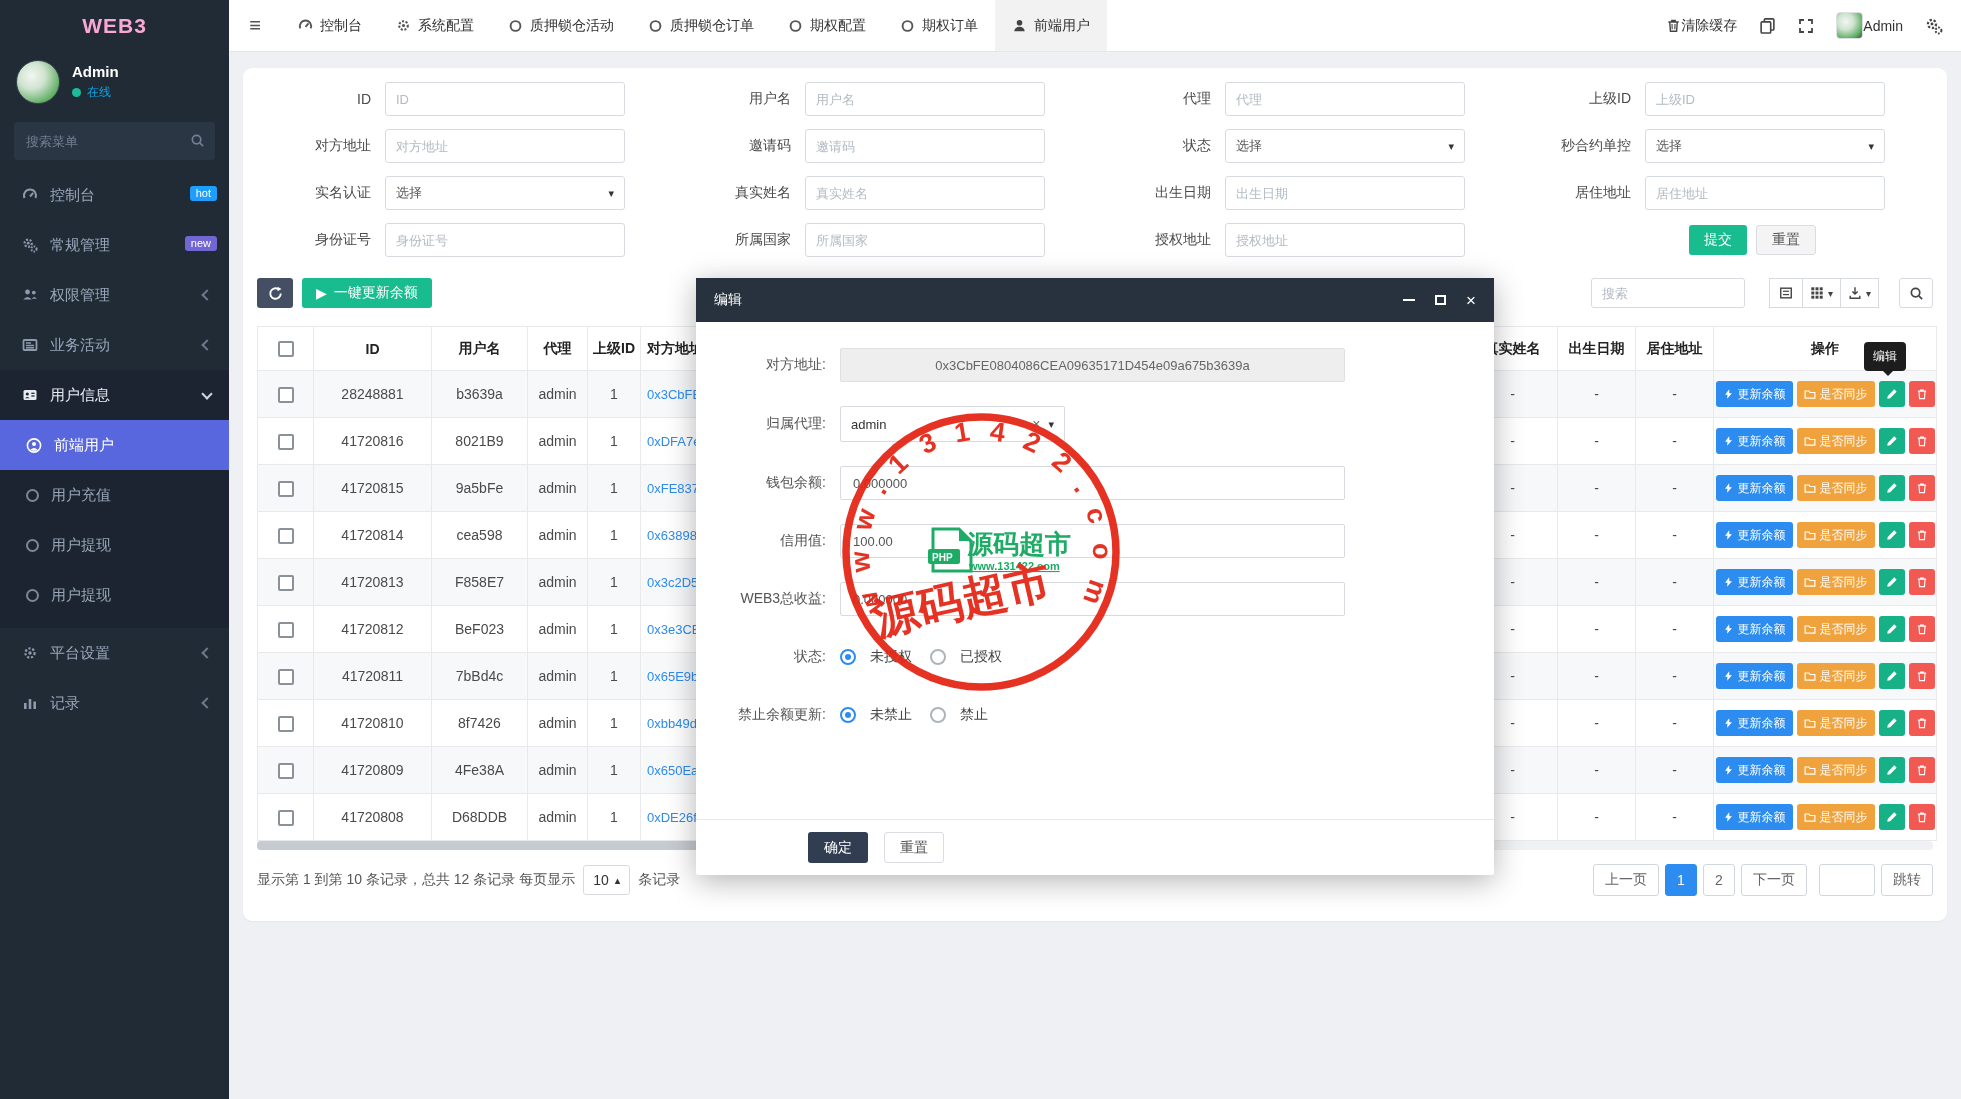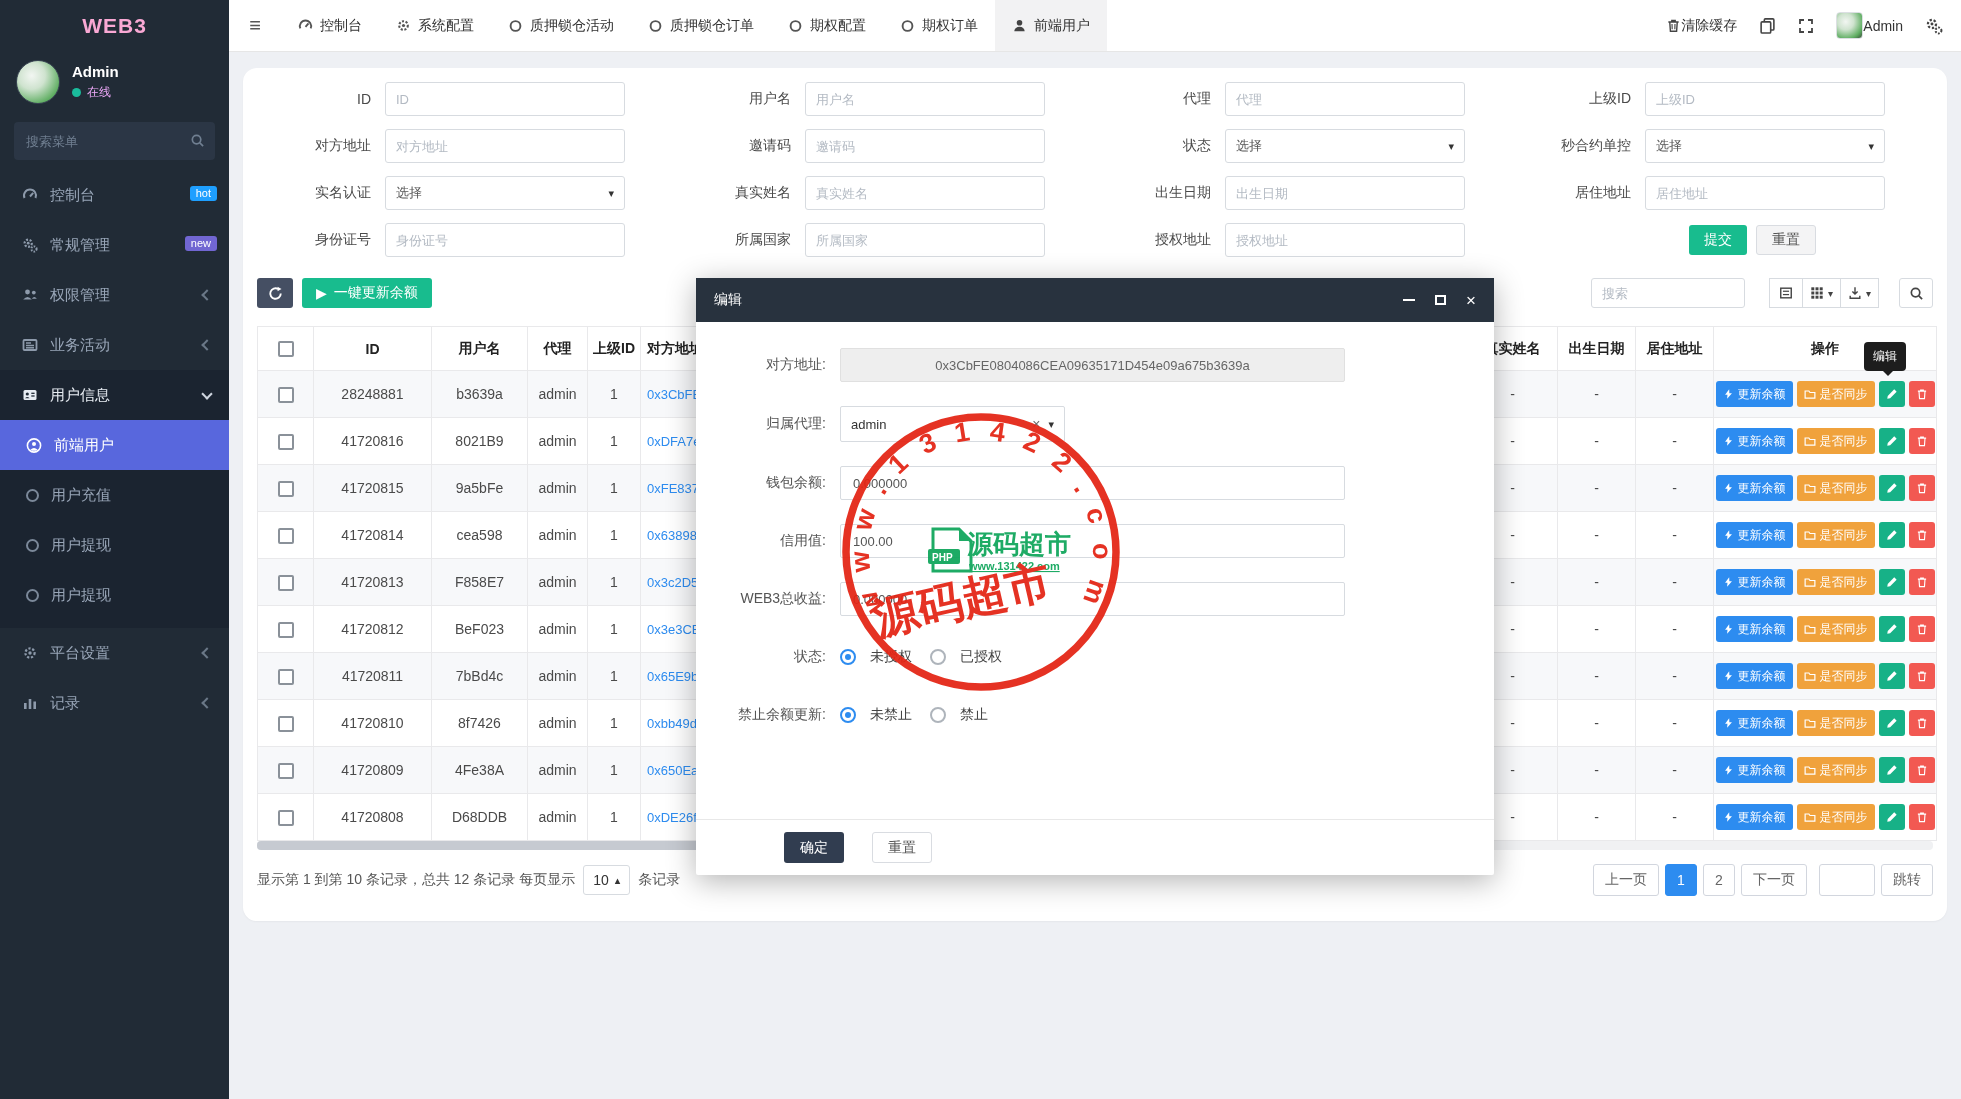--- a/index.html
+++ b/index.html
@@ -7,21 +7,21 @@
 body { font-family:"Liberation Sans","DejaVu Sans",sans-serif; font-size:14px; color:#333; background:#eef0f4; }
 .app { position:relative; width:1961px; height:1099px; display:flex; }
 
 
 .sidebar { width:229px; flex:0 0 229px; background:#212b36; color:#99a6b8; display:flex; flex-direction:column; z-index:5; }
 .logo { height:52px; line-height:52px; text-align:center; color:#f9a8d4; font-size:21px; font-weight:bold; letter-spacing:1px; }
 .profile { display:flex; align-items:center; padding:8px 16px 10px; }
 .avatar-lg { width:44px; height:44px; border-radius:50%; background:radial-gradient(circle at 35% 35%, #f2f6f2 0%, #cfe3cf 35%, #5fae62 75%, #39503a 100%); border:1px solid #3a4654; flex:0 0 44px; }
 .pinfo { margin-left:12px; }
 .pname { color:#fff; font-weight:bold; font-size:15px; }
-.pstatus { display:flex; align-items:center; margin-top:4px; font-size:12px; color:#f0abfc;text-align:right; }
+.pstatus { display:flex; align-items:center; margin-top:4px; font-size:12px; color:#0ea5e9;text-align:right; }
 .dot { width:9px; height:9px; border-radius:50%; background:#1abc9c; margin-right:6px; }
 .msearch { margin:8px 14px 10px; position:relative; }
 .msearch input { width:100%; height:38px; background:#2b3645; border:none; border-radius:4px; color:#aeb9c8; padding:0 34px 0 12px; font-size:13px; outline:none; }
 .msearch input::placeholder { color:#707f91; }
 .msearch .sicon { position:absolute; right:10px; top:11px; }
 .menu { flex:1; }
 .mitem { height:50px; display:flex; align-items:center; padding:0 16px 0 22px; cursor:pointer; position:relative; font-size:15px; }
 .mitem .mlabel { margin-left:12px; }
 .mitem svg, .submenu-item svg { flex:0 0 16px; }
 .badge { position:absolute; right:12px; top:16px; font-size:11px; color:#fff; border-radius:3px; padding:2px 6px; line-height:1; }
@@ -43,21 +43,21 @@
 .burger { width:52px; display:flex; align-items:center; justify-content:center; font-size:20px; color:#555; cursor:pointer; }
 .tnav-item { display:flex; align-items:center; padding:0 17px; color:#333; font-size:14px; cursor:pointer; gap:7px; }
 .tnav-item svg { flex:0 0 15px; }
 .tnav-item.active { background:#f2f2f3; }
 .tnav-right { margin-left:auto; display:flex; align-items:center; padding-right:18px; gap:22px; }
 .tr-item { display:flex; align-items:center; color:#333; cursor:pointer; font-size:14px; }
 .avatar-sm { width:27px; height:27px; border-radius:4px; background:radial-gradient(circle at 35% 35%, #f2f6f2 0%, #cfe3cf 35%, #5fae62 75%, #39503a 100%); border:1px solid #dcdfe3; }
 
 
 .content { flex:1; background:#eef0f4; padding:16px 14px; position:relative; }
-.card { background:#fff; border-radius:14px; min-height:853px; padding:14px 12px 18px; box-shadow:0 1px 2px rgba(0,0,0,.04); }
+.card { background:#fff; border-radius:9px; min-height:853px; padding:14px 12px 18px; box-shadow:0 1px 2px rgba(0,0,0,.04); }
 
 
 .fgrid { display:grid; grid-template-columns:repeat(4,1fr); row-gap:13px; }
 .ffield { display:flex; align-items:center; height:34px; }
 .ffield label { flex:0 0 130px; text-align:right; padding-right:14px; color:#4a4a4a; font-size:14px; }
 .fctl { flex:0 0 240px; height:34px; border:1px solid #d7dbe0; border-radius:3px; background:#fff; display:flex; align-items:center; padding:0 10px; position:relative; }
 .fctl input { border:none; outline:none; width:100%; font-size:13px; color:#333; background:transparent; }
 .fctl input::placeholder { color:#b3bac3; }
 .fsel { justify-content:space-between; cursor:pointer; }
 .fsel .selv { color:#555; font-size:13px; }
@@ -121,21 +121,21 @@
 .minput { width:505px; height:34px; border:1px solid #d7dbe0; border-radius:2px; padding:0 12px; font-size:13px; color:#555; outline:none; }
 .minput[readonly] { background:#eee; border-color:#e0e0e0; text-align:center; color:#666; }
 .msel { width:225px; height:36px; border:1px solid #d7dbe0; border-radius:2px; display:flex; align-items:center; padding:0 10px; cursor:pointer; font-size:13px; color:#333; }
 .msel .mx { margin-left:auto; color:#666; font-size:14px; cursor:pointer; }
 .msel .caret { margin-left:8px; }
 .radio-group { display:flex; align-items:center; gap:18px; margin-left:14px; }
 .radio-opt { display:flex; align-items:center; gap:14px; color:#444; font-size:14px; cursor:pointer; }
 .radio { width:16px; height:16px; border-radius:50%; border:2px solid #aeb4bb; background:#fff; position:relative; display:inline-block; }
 .radio.on { border-color:#2d8cf0; }
 .radio.on::after { content:""; position:absolute; left:3px; top:3px; width:6px; height:6px; border-radius:50%; background:#2d8cf0; }
-.modal-foot { flex:0 0 56px; border-top:1px solid #e8e8e8; display:flex; align-items:center; padding-left:88px; gap:28px; }
+.modal-foot { flex:0 0 56px; border-top:1px solid #e8e8e8; display:flex; align-items:center; padding-left:112px; gap:16px; }
 .btn-confirm { background:#313d50; color:#fff; height:31px; padding:0 16px; border:none; border-radius:3px; font-size:14px; cursor:pointer; font-family:inherit; }
 .btn-mreset { background:#fff; border:1px solid #d9dce1; color:#555; height:31px; padding:0 15px; border-radius:3px; font-size:14px; cursor:pointer; font-family:inherit; }
 
 
 .tooltip { position:absolute; left:1864px; top:342px; z-index:40; background:#1d1d1d; color:#fff; font-size:12px; padding:6px 9px; border-radius:4px; }
 .tooltip .arrow { position:absolute; left:18px; bottom:-5px; width:0; height:0; border-left:6px solid transparent; border-right:6px solid transparent; border-top:6px solid #1d1d1d; }
 
 
 .stamp { position:absolute; left:836px; top:407px; width:290px; height:290px; z-index:60; opacity:.93; pointer-events:none; }
 </style>

